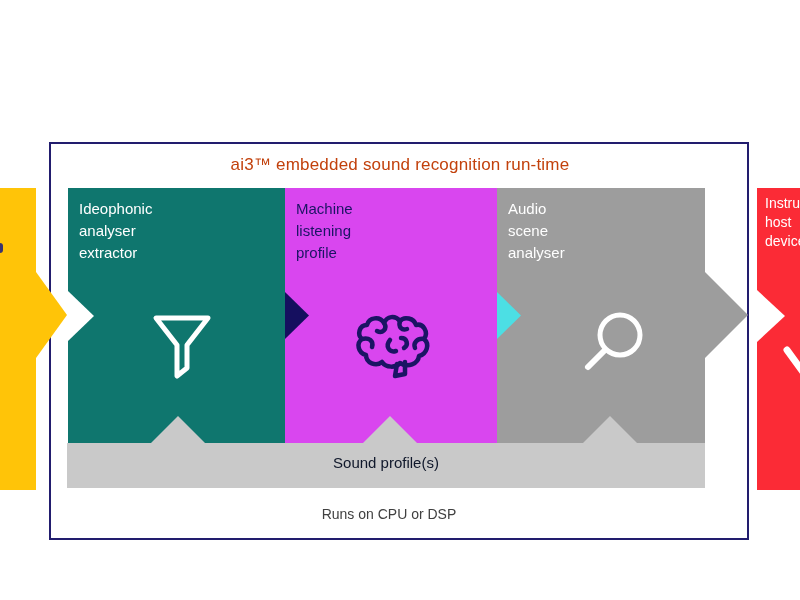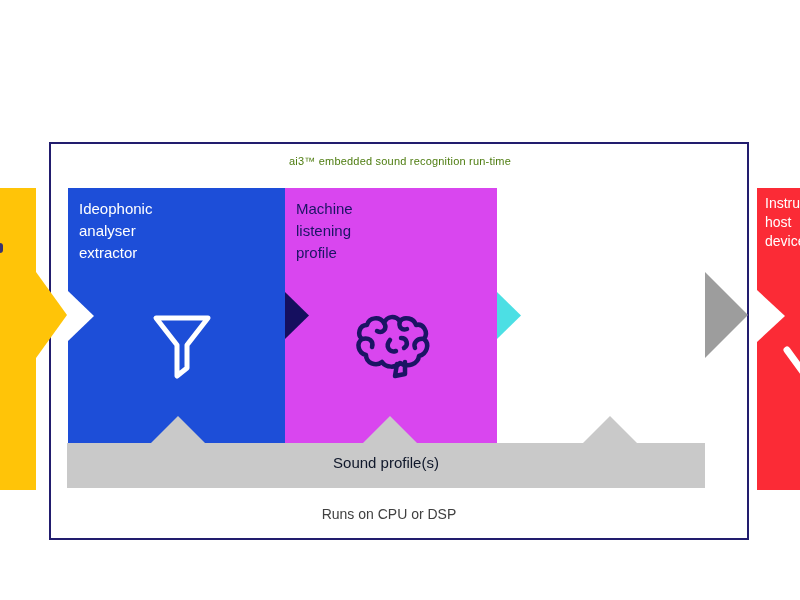--- a/index.html
+++ b/index.html
@@ -6,24 +6,24 @@
   .canvas{
     position:relative;width:800px;height:600px;background:#ffffff;
     overflow:hidden;font-family:"Liberation Sans",sans-serif;
   }
   .outer-box{
     position:absolute;left:49px;top:142px;width:700px;height:398px;
     border:2px solid #221d6e;box-sizing:border-box;background:transparent;
   }
   .diagram-title{
     position:absolute;left:50px;top:155px;width:700px;text-align:center;
-    font-size:11px;color:#4d7c0f;letter-spacing:.2px;
+    font-size:17px;color:#c2410c;letter-spacing:.2px;
   }
   .block{position:absolute;top:188px;height:255px;}
-  .block-navy{left:68px;width:217px;background:#1d4ed8;}
+  .block-navy{left:68px;width:217px;background:#0f766e;}
   .block-cyan{left:285px;width:212px;background:#d946ef;}
   .block-gray{left:497px;width:208px;background:#9d9d9d;}
   .block-label{position:absolute;left:11px;top:10px;font-size:15px;line-height:22px;}
   .t-white{color:#ffffff;}
   .t-navy{color:#1b1464;}
   .arrow-right{clip-path:polygon(0 0,100% 50%,0 100%);position:absolute;}
   .chev-navy{left:285px;top:292px;width:24px;height:47px;background:#150f5f;}
   .chev-cyan{left:497px;top:292px;width:24px;height:47px;background:#4cdfe4;}
   .chev-gray{left:705px;top:272px;width:43px;height:86px;background:#9d9d9d;}
   .notch-into-navy{left:68px;top:291px;width:26px;height:50px;background:#ffffff;}
@@ -68,20 +68,27 @@
       <div>extractor</div>
     </div>
   </div>
   <div class="block block-cyan">
     <div class="block-label t-navy">
       <div>Machine</div>
       <div>listening</div>
       <div>profile</div>
     </div>
   </div>
+  <div class="block block-gray">
+    <div class="block-label t-white">
+      <div>Audio</div>
+      <div>scene</div>
+      <div>analyser</div>
+    </div>
+  </div>
 
   <div class="arrow-right notch-into-navy"></div>
   <div class="arrow-right chev-navy"></div>
   <div class="arrow-right chev-cyan"></div>
   <div class="arrow-right chev-gray"></div>
 
   <div class="icon-box funnel-pos">
     <svg width="64" height="70" viewBox="0 0 64 70">
       <path d="M6 6 L58 6 L37 33 L37 56 L27 64 L27 33 Z" fill="none" stroke="#ffffff" stroke-width="5" stroke-linejoin="round" stroke-linecap="round"></path>
     </svg>

